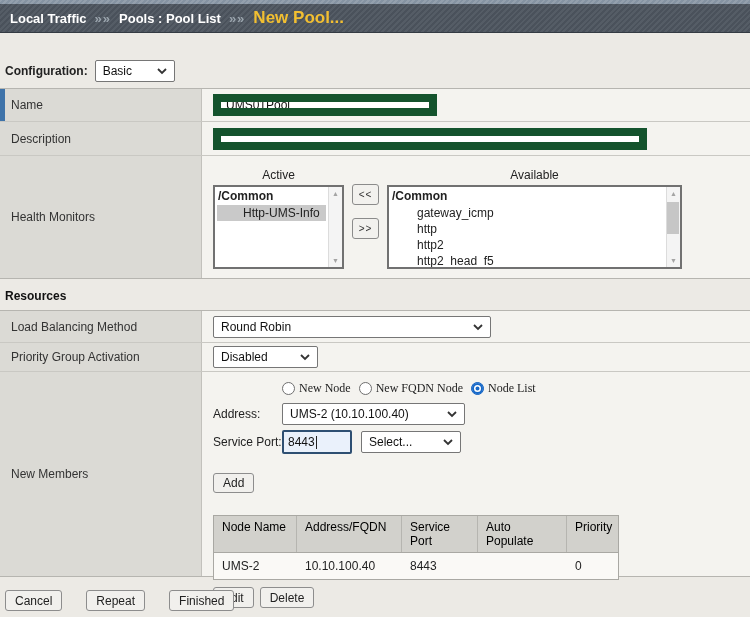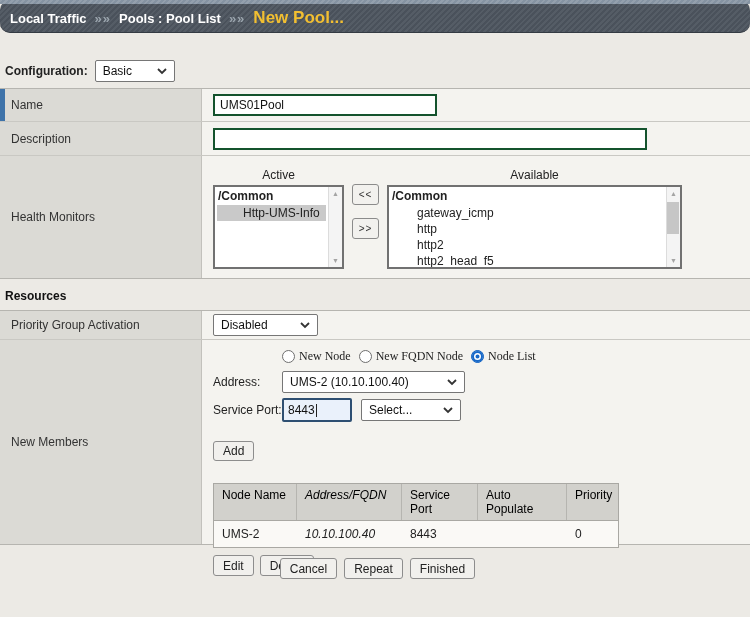--- a/index.html
+++ b/index.html
@@ -9,21 +9,21 @@
     font-size:12px; color:#222;
     background:#eceae5;
     position:relative; overflow:hidden;
   }
 
   
   .topbar {
     height:33px; background:#4c545e; position:relative;
     border-bottom:1px solid #343b43;
     background-image:repeating-linear-gradient(135deg, rgba(255,255,255,0.05) 0 2px, rgba(0,0,0,0.03) 2px 4px);
-    display:flex; align-items:center; padding:4px 0 0 10px;border-radius:10px;
+    display:flex; align-items:center; padding:4px 0 0 10px;
   }
   .topbar::before {
     content:''; position:absolute; top:0; left:0; right:0; height:4px;
     background:#8593a2;
     background-image:repeating-linear-gradient(135deg, rgba(255,255,255,0.12) 0 2px, transparent 2px 4px);
   }
   .bc-item { color:#ffffff; font-weight:bold; font-size:13px; cursor:pointer; }
   .bc-sep  { color:#9aa4ad; font-weight:bold; font-size:13px; margin:0 8px; letter-spacing:1px; }
   .bc-current { color:#f2bf31; font-weight:bold; font-size:17px; }
 
@@ -51,21 +51,21 @@
   .content-cell { flex:1; display:flex; align-items:center; padding:4px 8px 4px 11px; }
 
   .h-name { height:33px; }
   .h-desc { height:34px; }
   .h-hm   { height:122px; }
   .h-lb   { height:32px; }
   .h-pga  { height:29px; }
   .h-nm   { height:204px; }
 
   .text-input {
-    height:22px; border:2px solid #14532d; background:#fff; padding:0 5px;
+    height:22px; border:8px solid #14532d; background:#fff; padding:0 5px;
     font-family:"Liberation Sans", sans-serif; font-size:12px; color:#111;
   }
 
   
   .hm-wrap { display:flex; align-items:flex-start; width:100%; padding-top:2px; }
   .hm-col { display:flex; flex-direction:column; }
   .hm-col-label { text-align:center; padding-bottom:3px; color:#222; }
   .listbox {
     position:relative; height:84px; background:#fff;
     border:2px solid #717171; padding:2px 16px 2px 2px; overflow:hidden;
@@ -122,29 +122,29 @@
 
   .node-table { margin-top:22px; width:406px; border:1px solid #a9a8a3; background:#faf9f6; }
   .nt-header { display:flex; background:#d2d1cc; border-bottom:1px solid #a9a8a3; }
   .nt-h {
     padding:4px 8px 4px 8px; border-right:1px solid #b6b5b0; color:#000000;
   }
   .nt-h:last-child { border-right:none; }
   .nt-row { display:flex; }
   .nt-c { padding:6px 8px; }
   .c0 { width:83px; flex:0 0 83px; }
-  .c1 { width:105px; flex:0 0 105px;font-style:italic; }
+  .c1 { width:105px; flex:0 0 105px; }
   .c2 { width:76px; flex:0 0 76px; }
   .c3 { width:89px; flex:0 0 89px; }
   .c4 { width:53px; flex:0 0 53px; }
 
   .nm-btn-line { margin-top:7px; display:flex; gap:6px; }
 
   
-  .footer { margin:13px 0 0 5px; display:flex; gap:7px;justify-content:center; }
+  .footer { margin:13px 0 0 5px; display:flex; gap:24px; }
 </style>
 </head>
 <body>
 
 <div class="topbar">
   <span class="bc-item">Local Traffic</span>
   <span class="bc-sep">»»</span>
   <span class="bc-item">Pools : Pool List</span>
   <span class="bc-sep">»»</span>
   <span class="bc-current">New Pool...</span>
@@ -223,20 +223,33 @@
 
       </div>
     </div>
   </div>
 </div>
 
 <div class="section-heading">Resources</div>
 
 <div class="form-table">
 
+  <div class="frow h-lb">
+    <div class="label-cell">
+      <span>Load Balancing Method</span>
+    </div>
+    <div class="content-cell">
+      <div class="select" style="width:278px;">
+        <span>Round Robin</span>
+        <span><svg width="10" height="7" viewBox="0 0 10 7">
+              <path d="M1 1 L5 5 L9 1" fill="none" stroke="#333" stroke-width="1.8"></path>
+            </svg></span>
+      </div>
+    </div>
+  </div>
 
   <div class="frow h-pga">
     <div class="label-cell">
       <span>Priority Group Activation</span>
     </div>
     <div class="content-cell">
       <div class="select" style="width:105px;">
         <span>Disabled</span>
         <span><svg width="10" height="7" viewBox="0 0 10 7">
               <path d="M1 1 L5 5 L9 1" fill="none" stroke="#333" stroke-width="1.8"></path>

